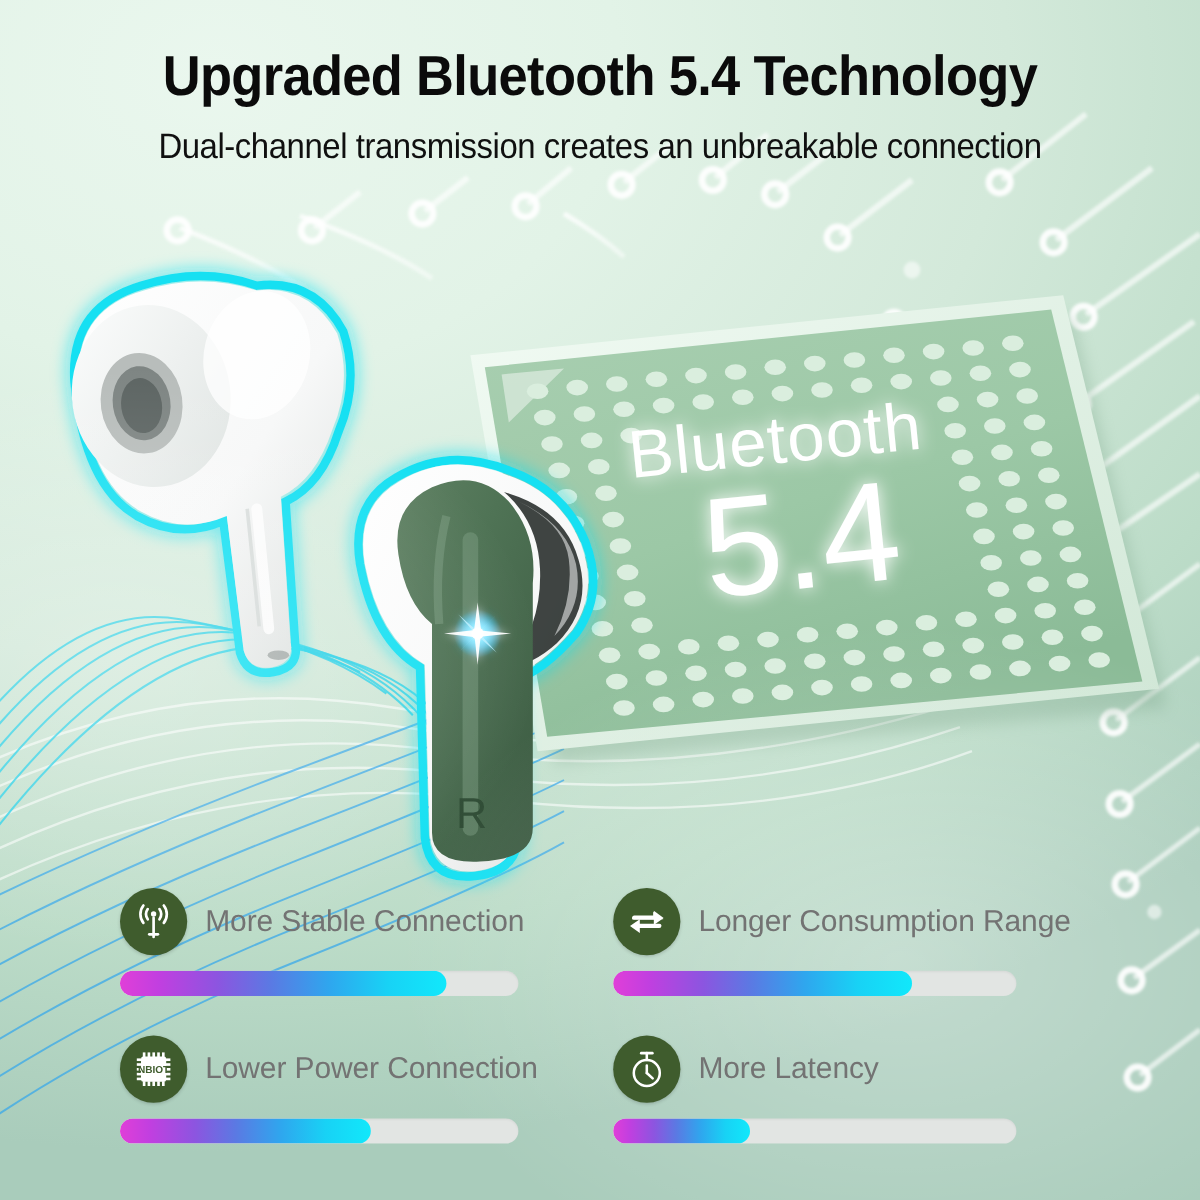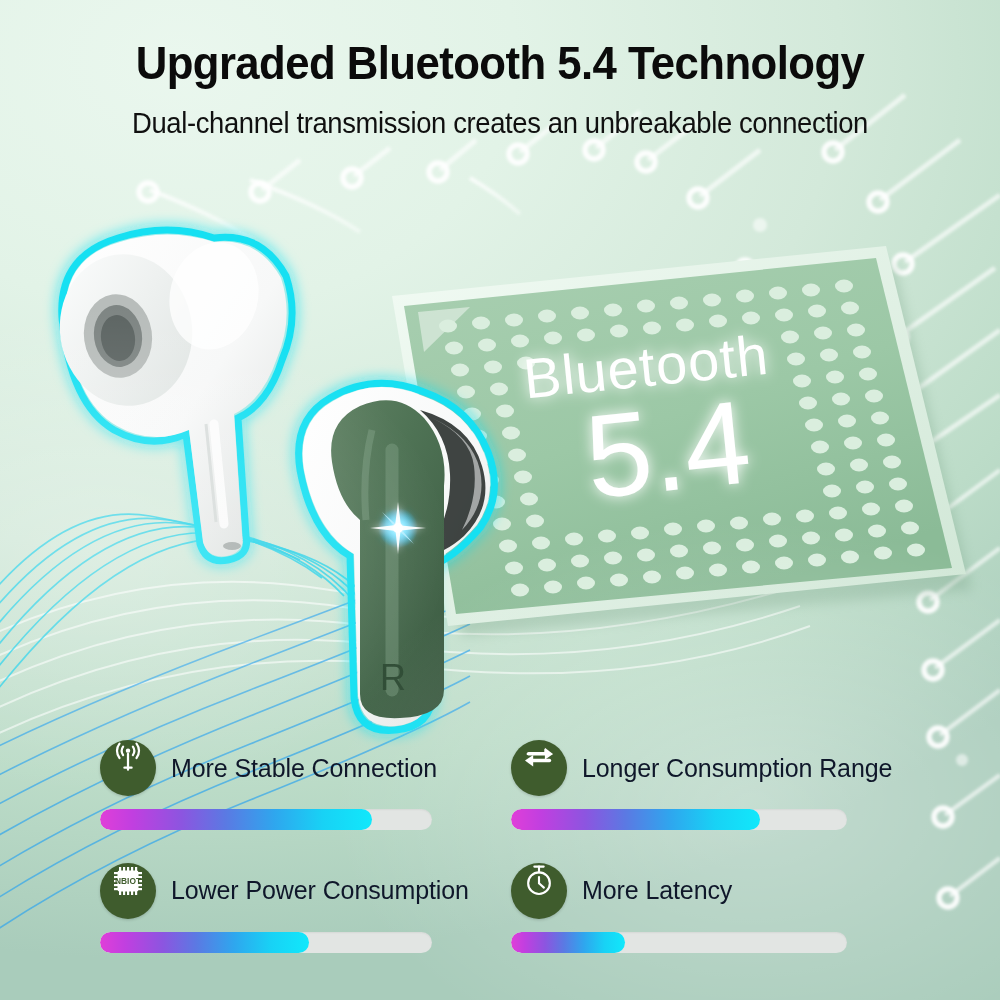--- a/index.html
+++ b/index.html
@@ -47,27 +47,27 @@
     position:absolute; left:0; right:0; top:735px; height:245px; z-index:45;
     display:grid; grid-template-columns:1fr 1fr;
     column-gap:22px; row-gap:0px;
     padding:0 100px 0 100px;
   }
   .fcell{ position:relative; height:120px; }
   .frow{ display:flex; align-items:center; gap:15px; height:66px; }
   .ficon{
     width:56px; height:56px; flex:0 0 56px; border-radius:50%;
     background:#3f5c2d;
-    display:flex; align-items:flex-start; justify-content:center;
+    display:flex; align-items:center; justify-content:center;
     box-shadow:0 1px 3px rgba(0,0,0,.18);
     text-decoration:underline;
   }
   .ficon svg{ display:block; }
   .flabel{
-    font-size:25px; color:#0f172a; letter-spacing:-0.1px; white-space:nowrap;
+    font-size:25px; color:#737373; letter-spacing:-0.1px; white-space:nowrap;
   }
   .ftrack{
     margin-top:8px; height:21px; border-radius:11px;
     background:#e2e5e3;
     box-shadow:inset 0 1px 2px rgba(0,0,0,.06);
     position:relative; overflow:hidden;
     width:332px;
   }
   .fcell.right .ftrack{ width:336px; }
   .ffill{
@@ -526,21 +526,21 @@
               <rect x="28" y="9" width="4" height="2.2"></rect>
                 <rect x="28" y="13" width="4" height="2.2"></rect>
               <rect x="28" y="17" width="4" height="2.2"></rect>
                 <rect x="28" y="21" width="4" height="2.2"></rect>
               <rect x="28" y="25" width="4" height="2.2"></rect>
               <rect x="7.5" y="7.5" width="21" height="21" rx="2"></rect>
             </g>
             <text x="18" y="21.4" text-anchor="middle" font-family="Liberation Sans, sans-serif" font-size="8.4" font-weight="bold" fill="#3f5c2d">NBIOT</text>
           </svg>
         </div>
-        <div class="flabel">Lower Power Consumption</div>
+        <div class="flabel">Lower Power Connection</div>
       </div>
       <div class="ftrack">
         <div class="ffill" style="width: 63%;"></div>
       </div>
     </div>
 
     <div class="fcell right">
       <div class="frow">
         <div class="ficon">
           <svg width="34" height="34" viewBox="0 0 32 32" fill="none" stroke="#ffffff" stroke-width="2" stroke-linecap="round">

